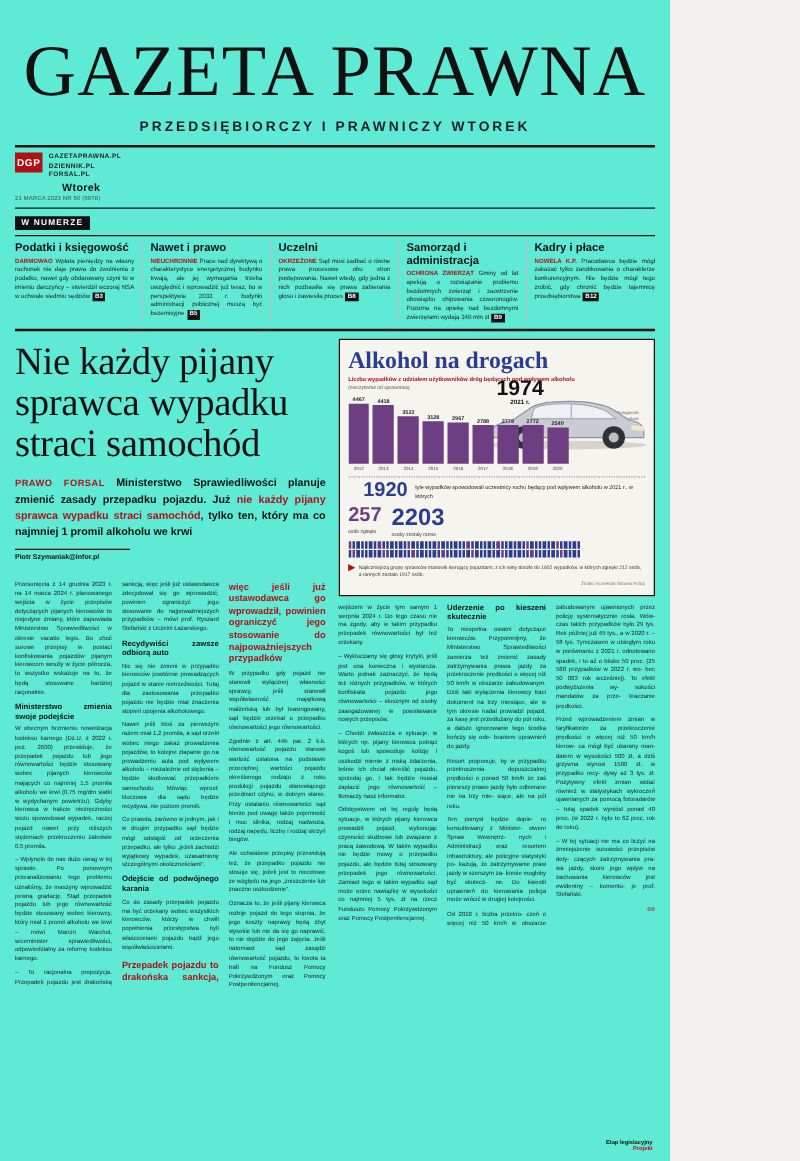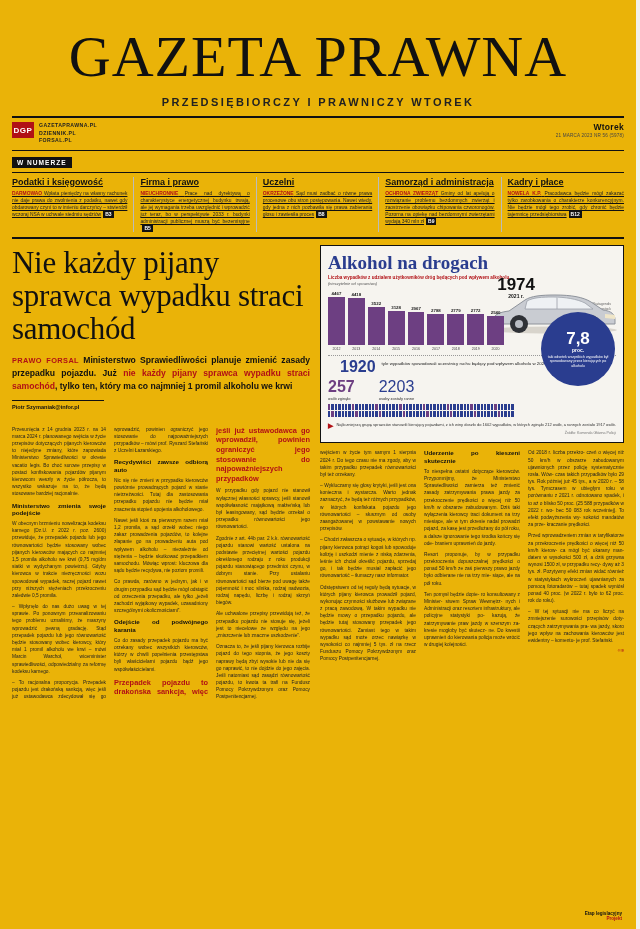--- a/index.html
+++ b/index.html
@@ -6,22 +6,22 @@
   html, body { margin:0; padding:0; }
   body {
     width: 640px; height: 929px;
     background: #f2f0ec;
     font-family: "Liberation Serif", serif;
     color: #111;
     overflow: hidden;
   }
   .page {
     position: relative;
-    width: 636px; height: 929px;
-    background: #eab308;
+    width: 536px; height: 929px;
+    background: #5eead4;
     padding: 10px 12px 6px 12px;
   }
   
   .masthead {
     text-align: center;
     padding-top: 18px;
   }
   .masthead-title {
     font-family: "Liberation Serif", serif;
     font-size: 58px;
@@ -42,20 +42,21 @@
   .masthead-rule {
     border-top: 2px solid #111;
     margin-top: 8px;
   }
   .info-bar {
     display: flex;
     align-items: flex-start;
     justify-content: space-between;
     padding: 4px 0 5px 0;
     border-bottom: 1px solid #111;
+    flex-direction: column;
   }
   .brand-block { display: flex; align-items: flex-start; gap: 5px; }
   .dgp-logo {
     width: 22px; height: 16px;
     background: #b11116;
     color: #fff;
     font-family: "Liberation Sans", sans-serif;
     font-size: 8px; font-weight: 700;
     display: flex; align-items: center; justify-content: center;
     letter-spacing: .5px;
@@ -86,21 +87,20 @@
     padding:2px 5px;
     margin: 4px 0 4px 0;
   }
   
   .teasers {
     display: grid;
     grid-template-columns: repeat(5, 1fr);
     border-top: 1px solid #111;
     border-bottom: 2px solid #111;
     padding: 4px 0 5px 0;
-    text-decoration: underline;
   }
   .teaser {
     padding: 0 6px;
     border-right: 1px solid #bbb;
   }
   .teaser:last-child { border-right: none; padding-right: 0; }
   .teaser:first-child { padding-left: 0; }
   .teaser-head {
     font-family: "Liberation Sans", sans-serif;
     font-size: 9px; font-weight: 700;
@@ -270,28 +270,28 @@
   .divider-dotted { border-top: 1px dotted #999; margin: 4px 0 3px 0; }
   .mid-row { display:flex; align-items:flex-start; gap:6px;margin-left:12px; }
   .num-1920 {
     font-family:"Liberation Sans", sans-serif;
     font-size: 16px; font-weight:700; color:#2a3d8f; line-height:1;
   }
   .mid-text {
     font-family:"Liberation Sans", sans-serif;
     font-size: 4.4px; color:#222; line-height:1.45; padding-top:2px;
   }
-  .stats-row { display:flex; gap:24px; margin-top:4px; }
+  .stats-row { display:flex; gap:8px; margin-top:4px; }
   .stat-257 {
     font-family:"Liberation Sans", sans-serif;
     font-size: 16px; font-weight:700; color:#6d3f82; line-height:1;
   }
   .stat-2203 {
     font-family:"Liberation Sans", sans-serif;
-    font-size: 16px; font-weight:400; color:#2a3d8f; line-height:1;
+    font-size: 19px; font-weight:700; color:#2a3d8f; line-height:1;
   }
   .stat-lbl {
     font-family:"Liberation Sans", sans-serif;
     font-size: 4px; color:#333; margin-top:1px;
   }
   .pct-circle {
     position:absolute;
     right: 8px; bottom: 56px;
     width: 74px; height: 74px;
     border-radius: 50%;
@@ -369,21 +369,21 @@
   <div>
     <span class="w-numerze">W NUMERZE</span>
   </div>
 
   <div class="teasers">
     <div class="teaser">
       <div class="teaser-head">Podatki i księgowość</div>
       <div class="teaser-body"><span class="tag-red">DARMOWAO</span> <span>Wpłata pieniędzy na własny rachunek nie daje prawa do zwolnienia z podatku, nawet gdy obdarowany czyni to w imieniu darczyńcy – stwierdził wczoraj NSA w uchwale siedmiu sędziów</span><span class="pg">B3</span></div>
     </div>
     <div class="teaser">
-      <div class="teaser-head">Firma i prawo</div>
+      <div class="teaser-head">Nawet i prawo</div>
       <div class="teaser-body"><span class="tag-red">NIEUCHRONNIE</span> <span>Prace nad dyrektywą o charakterystyce energetycznej budynku trwają, ale jej wymagania trzeba uwzględnić i wprowadzić już teraz, bo w perspektywie 2033 r. budynki administracji publicznej muszą być bezemisyjne</span><span class="pg">B5</span></div>
     </div>
     <div class="teaser">
       <div class="teaser-head">Uczelni</div>
       <div class="teaser-body"><span class="tag-red">OKRZEŻONE</span> <span>Sąd musi zadbać o równe prawa procesowe obu stron postępowania. Nawet wtedy, gdy jedna z nich pozbawiła się prawa zabierania głosu i zawiesiła proces</span><span class="pg">B8</span></div>
     </div>
     <div class="teaser">
       <div class="teaser-head">Samorząd i administracja</div>
       <div class="teaser-body"><span class="tag-red">OCHRONA ZWIERZĄT</span> <span>Gminy od lat apelują o rozwiązanie problemu bezdomnych zwierząt i zaostrzenie obowiązku chipowania czworonogów. Pozorna na opiekę nad bezdomnymi zwierzętami wydają 340 mln zł</span><span class="pg">B9</span></div>
     </div>
@@ -626,25 +626,20 @@
             <div class="dot"></div>
             <div class="dot"></div>
             <div class="dot"></div>
             <div class="dot alt"></div>
             <div class="dot"></div>
             <div class="dot"></div>
             <div class="dot"></div>
             <div class="dot"></div>
           </div>
 
-        <div class="pct-circle">
-          <div class="v">7,8</div>
-          <div class="p">proc.</div>
-          <div class="d">taki odsetek wszystkich wypadków był spowodowany przez kierujących po alkoholu</div>
-        </div>
 
         <div class="foot-note">
           <span class="fn-mark">▶</span>
           <span>Najliczniejszą grupę sprawców stanowili kierujący pojazdami, z ich winy doszło do 1602 wypadków, w których zginęło 212 osób, a rannych zostało 1917 osób.</span>
         </div>
         <div class="src">Źródło: Komenda Główna Policji</div>
       </div>
 
       <div class="right-text">
         <p>wejściem w życie tym samym 1 sierpnia 2024 r. Do tego czasu nie ma zgody, aby w takim przypadku przepadek równowartości był też orzekany.</p>

